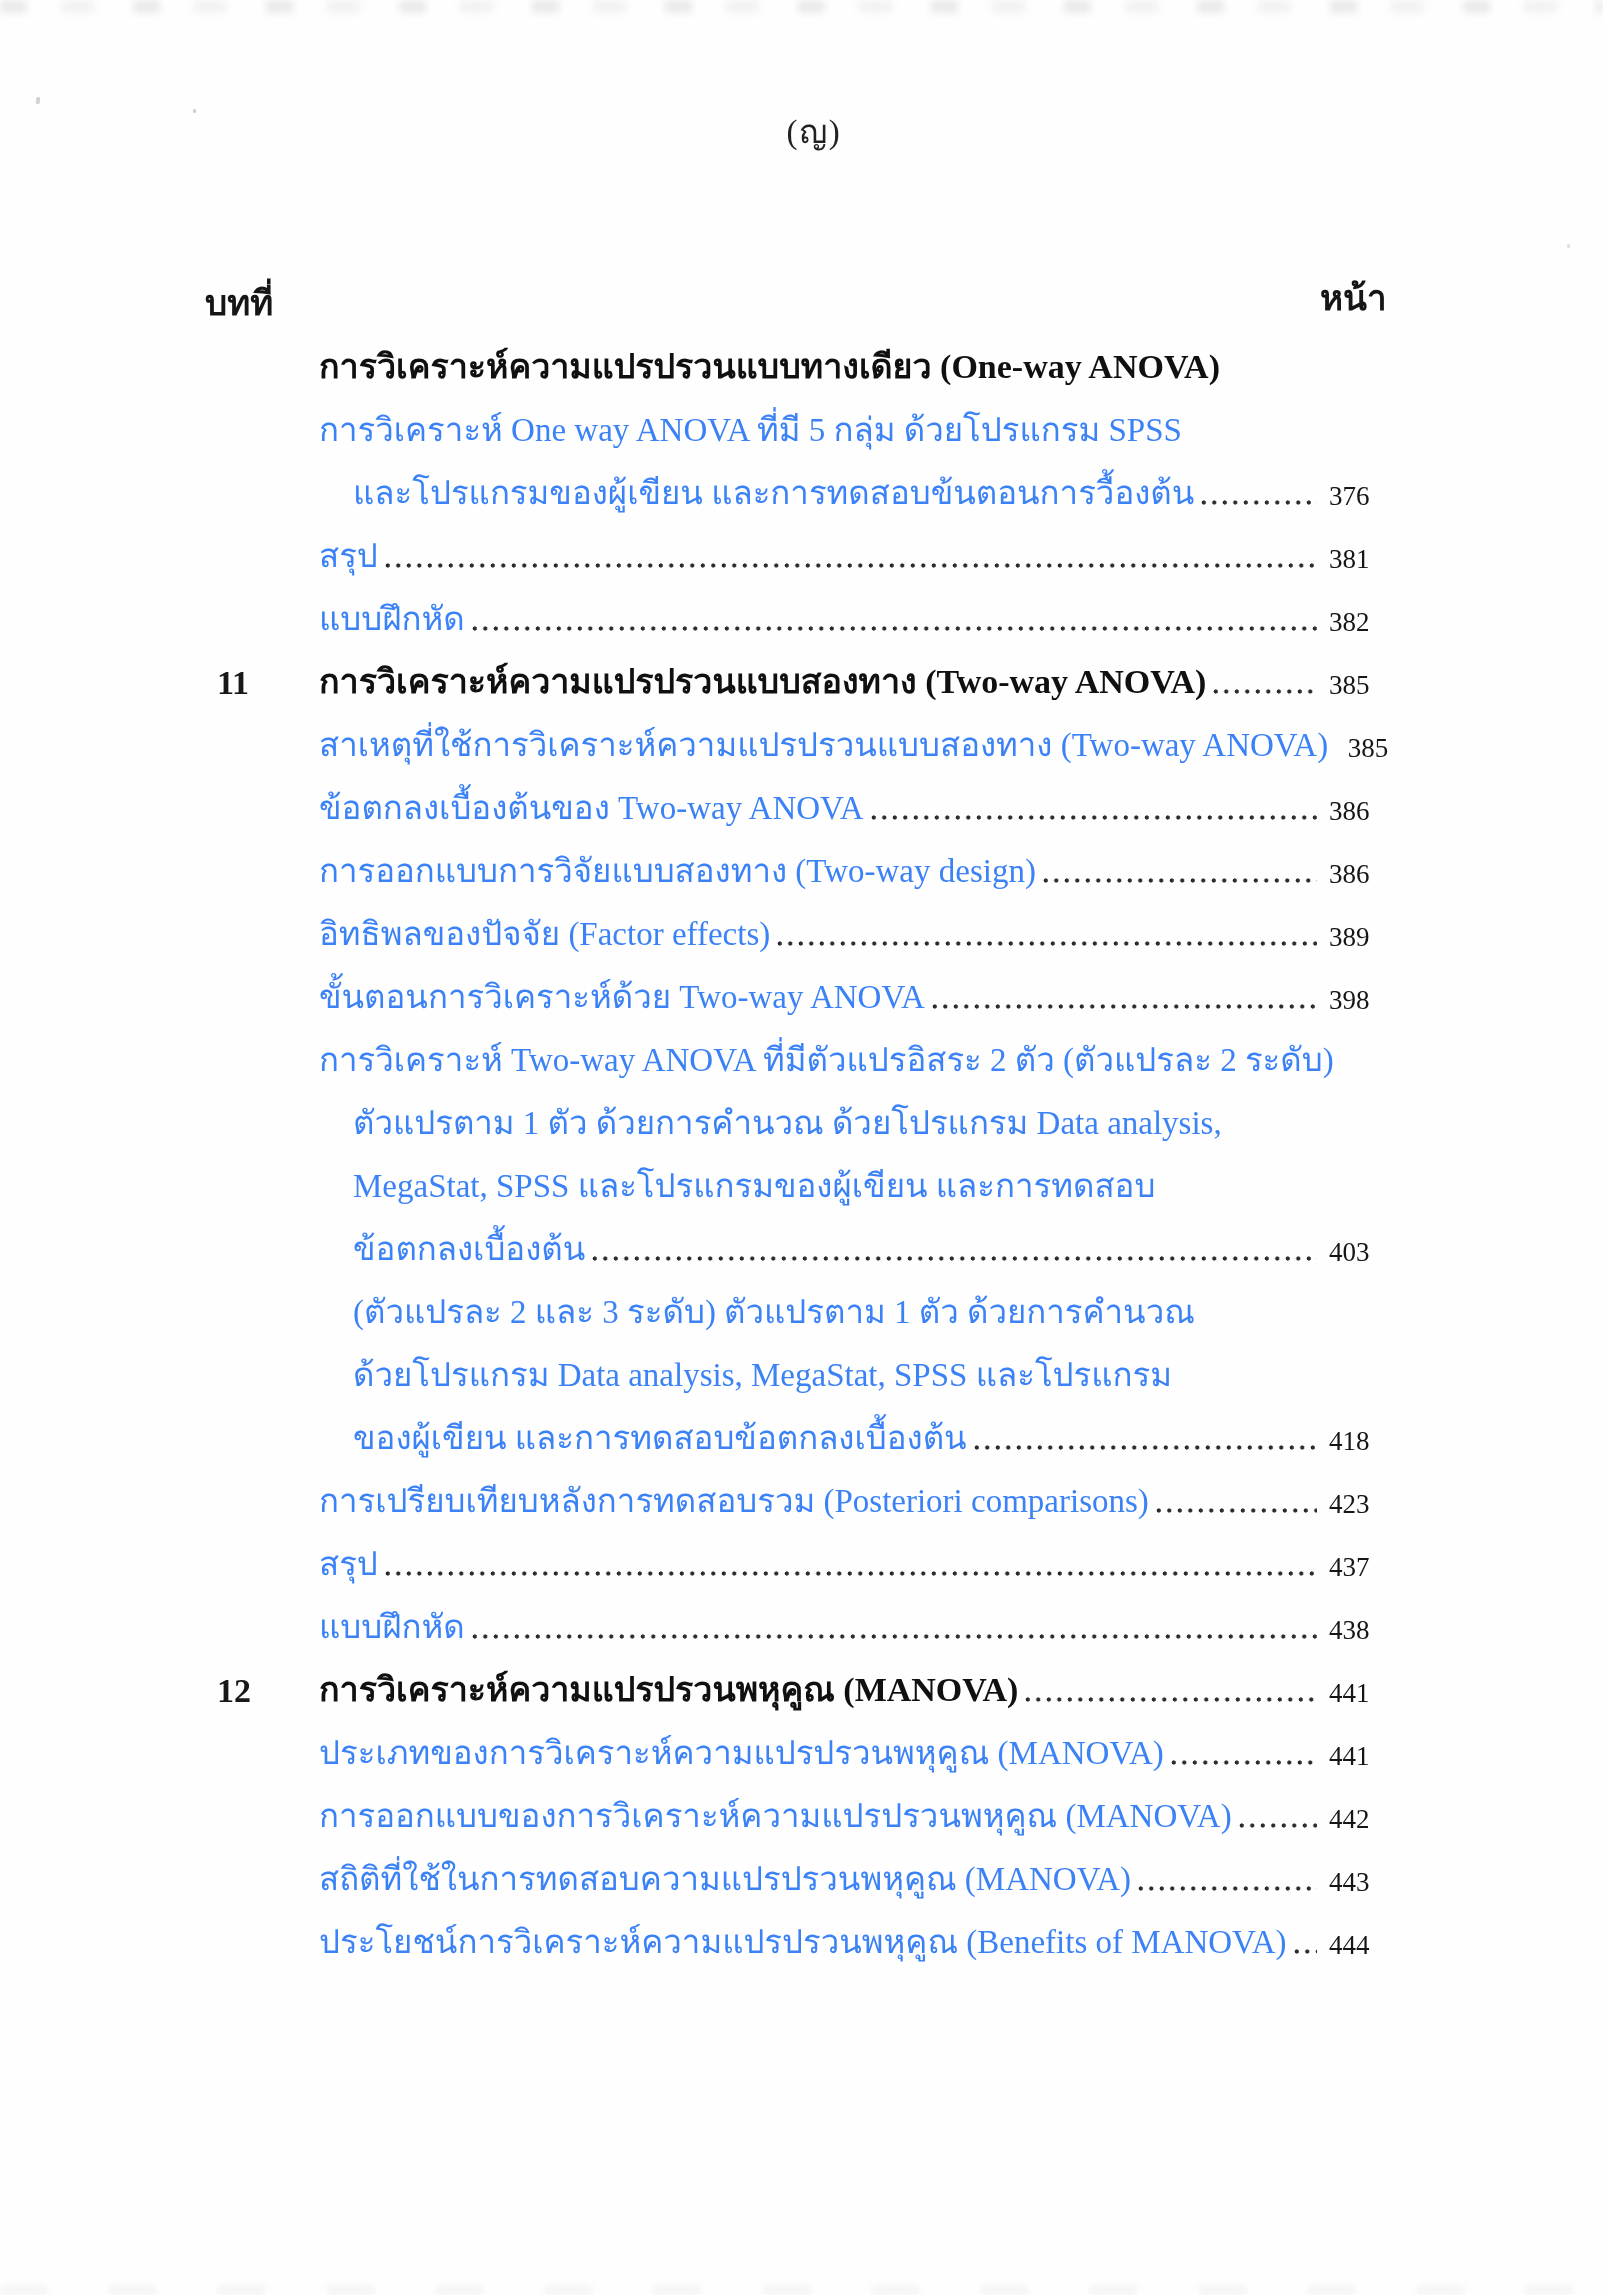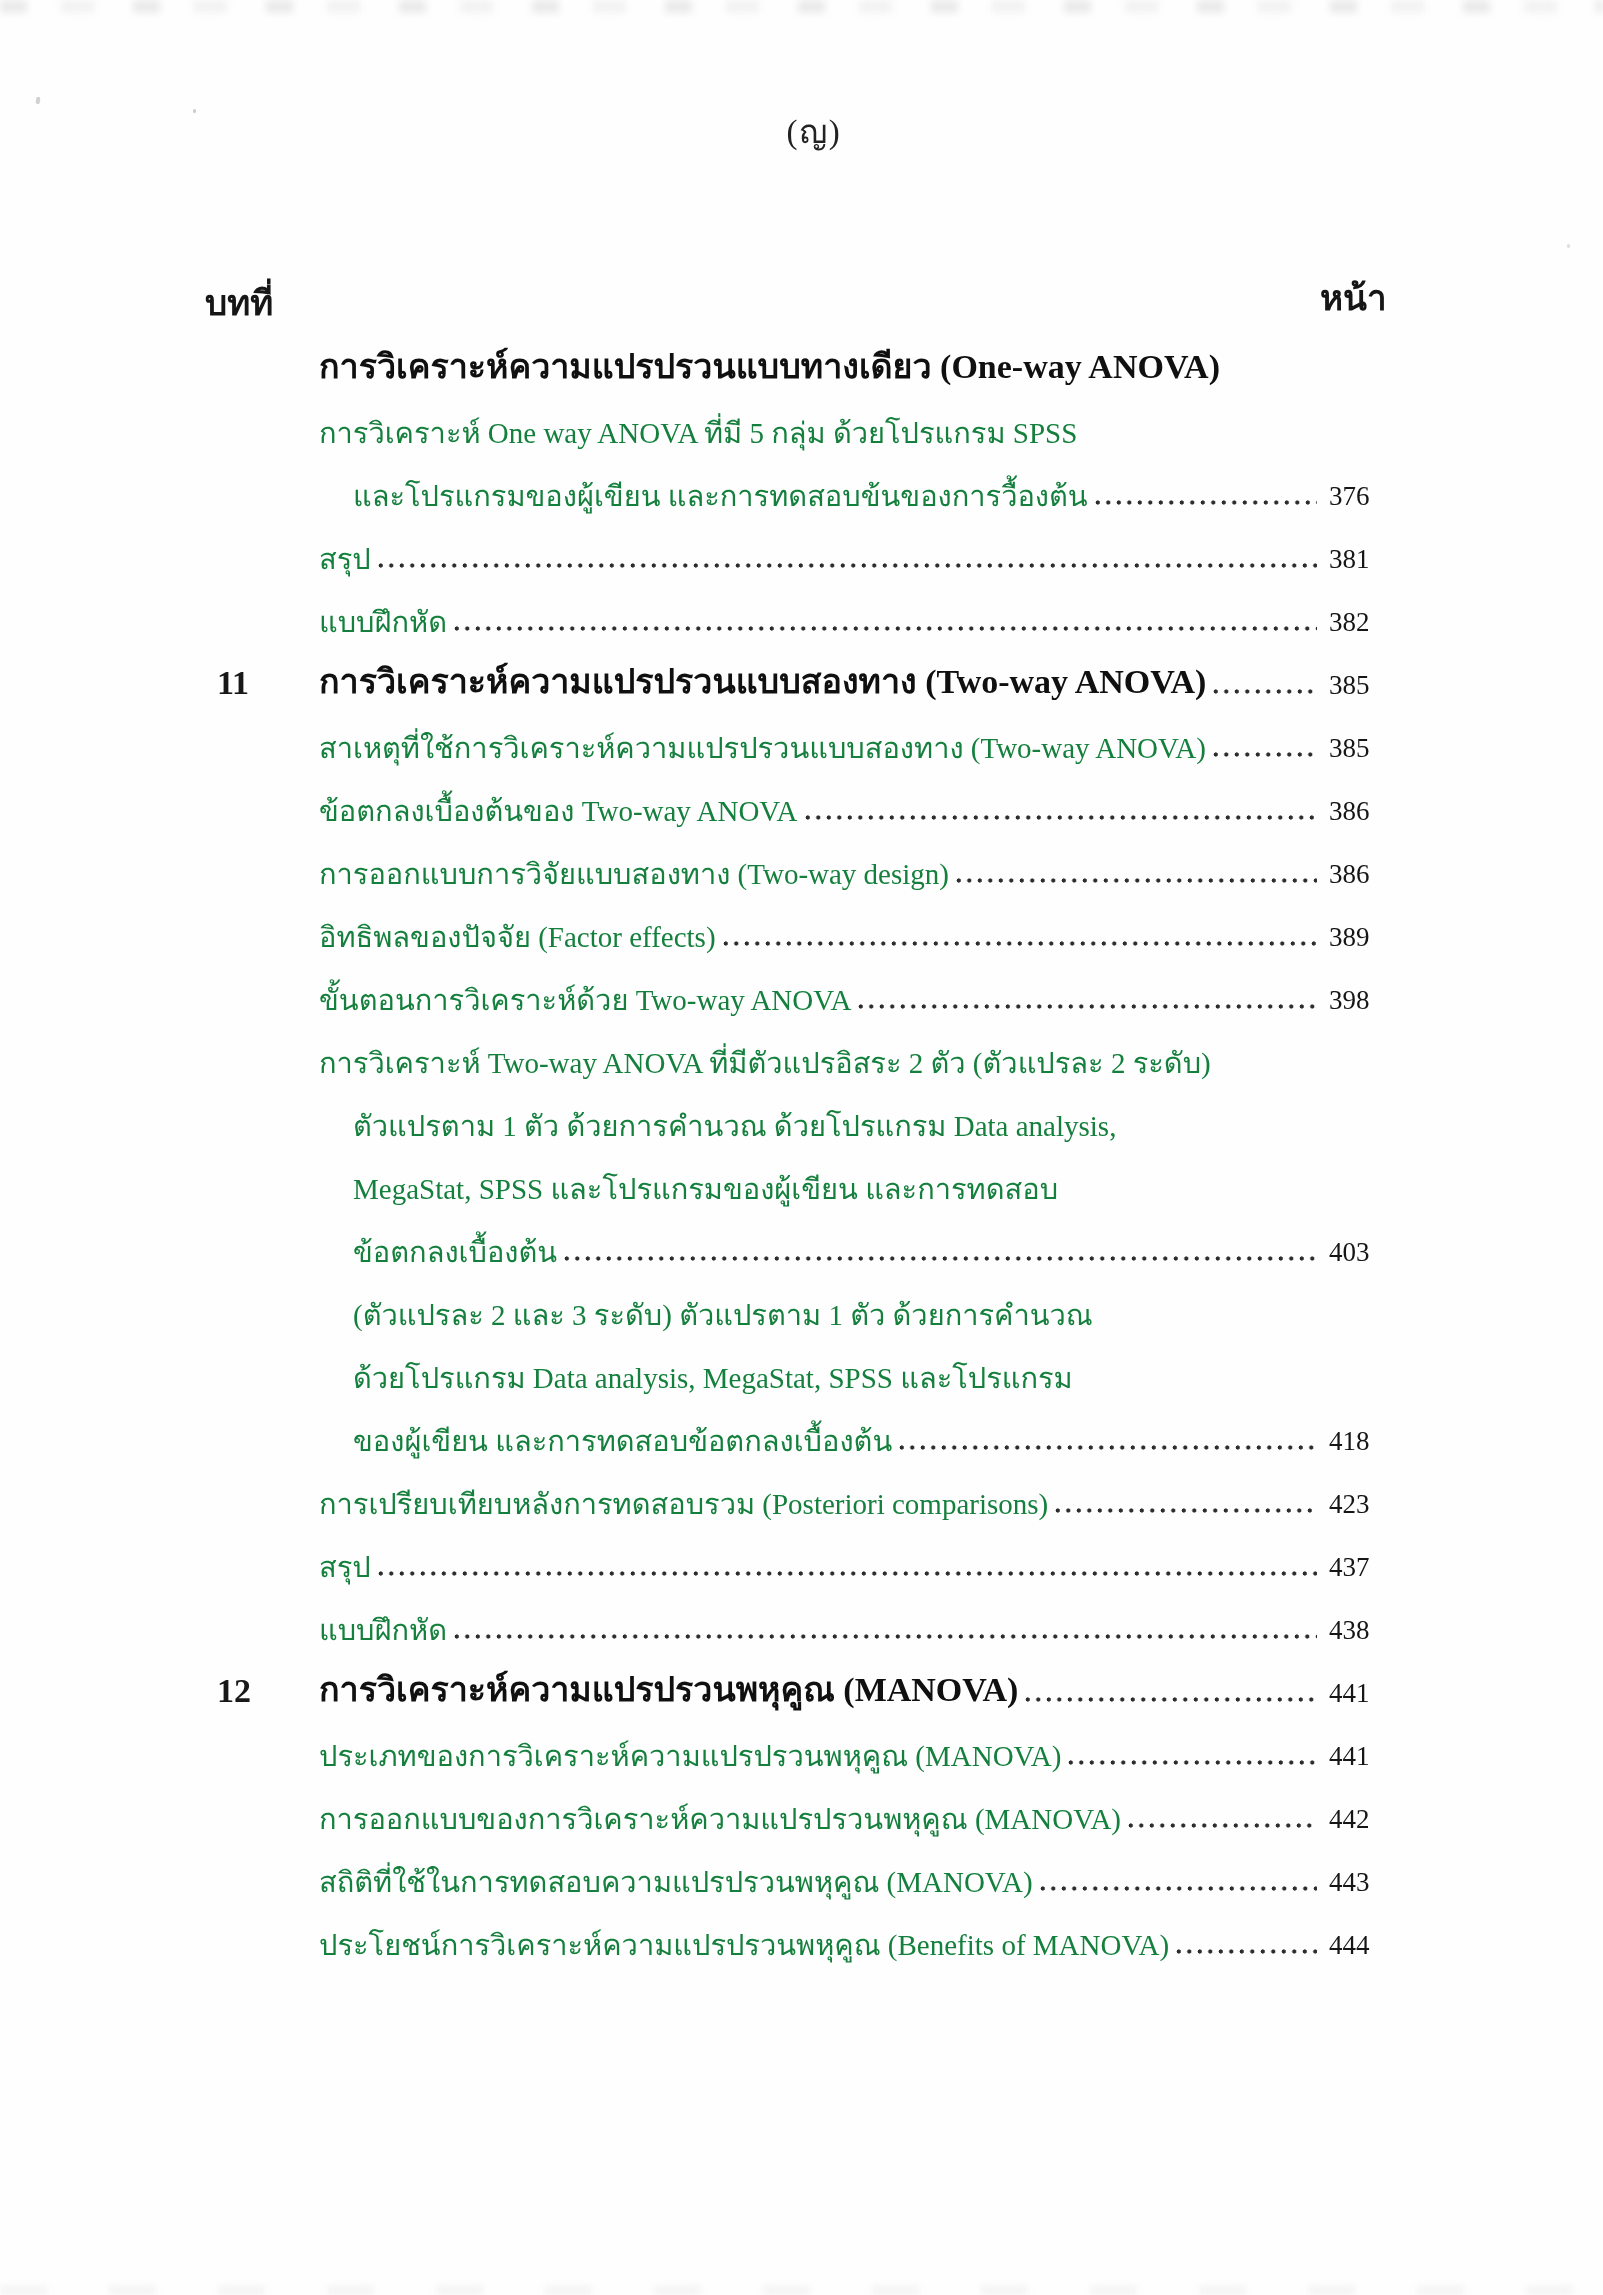--- a/index.html
+++ b/index.html
@@ -59,23 +59,23 @@
     padding-right:211px;
     box-sizing:border-box;
   }
   .toc-row.indent-1{padding-left:353px;}
   .toc-row .chapter{
     position:absolute;left:217px;bottom:4.7px;
     font-weight:700;font-size:34px;line-height:1;color:#181818;
   }
   .entry-text{
     white-space:nowrap;
-    font-size:29px;line-height:1.12;
+    font-size:33px;line-height:1.12;
     padding-bottom:3.9px;
-    color:#15803d;
+    color:#3b82f6;
   }
   .toc-row.bold .entry-text{
     font-weight:700;font-size:34px;color:#101010;
   }
   .leader{
     flex:1 1 auto;
     min-width:0;
     height:7px;
     margin:0 12.5px 10.2px 7px;
     background-image:radial-gradient(circle at 2.7px 3.5px,#2c2c2c 1.8px,rgba(0,0,0,0) 2.4px);
@@ -107,21 +107,21 @@
   <div class="col-head col-head-page">หน้า</div>
 
   <div class="toc" id="toc">
       <div class="toc-row bold">
         <span class="entry-text">การวิเคราะห์ความแปรปรวนแบบทางเดียว (One-way ANOVA)</span>
       </div>
       <div class="toc-row">
         <span class="entry-text">การวิเคราะห์ One way ANOVA ที่มี 5 กลุ่ม ด้วยโปรแกรม SPSS</span>
       </div>
       <div class="toc-row indent-1">
-        <span class="entry-text">และโปรแกรมของผู้เขียน และการทดสอบข้นของการวื้องต้น</span>
+        <span class="entry-text">และโปรแกรมของผู้เขียน และการทดสอบข้นตอนการวื้องต้น</span>
         <span class="leader"></span>
         <span class="page-num">376</span>
       </div>
       <div class="toc-row">
         <span class="entry-text">สรุป</span>
         <span class="leader"></span>
         <span class="page-num">381</span>
       </div>
       <div class="toc-row">
         <span class="entry-text">แบบฝึกหัด</span>

